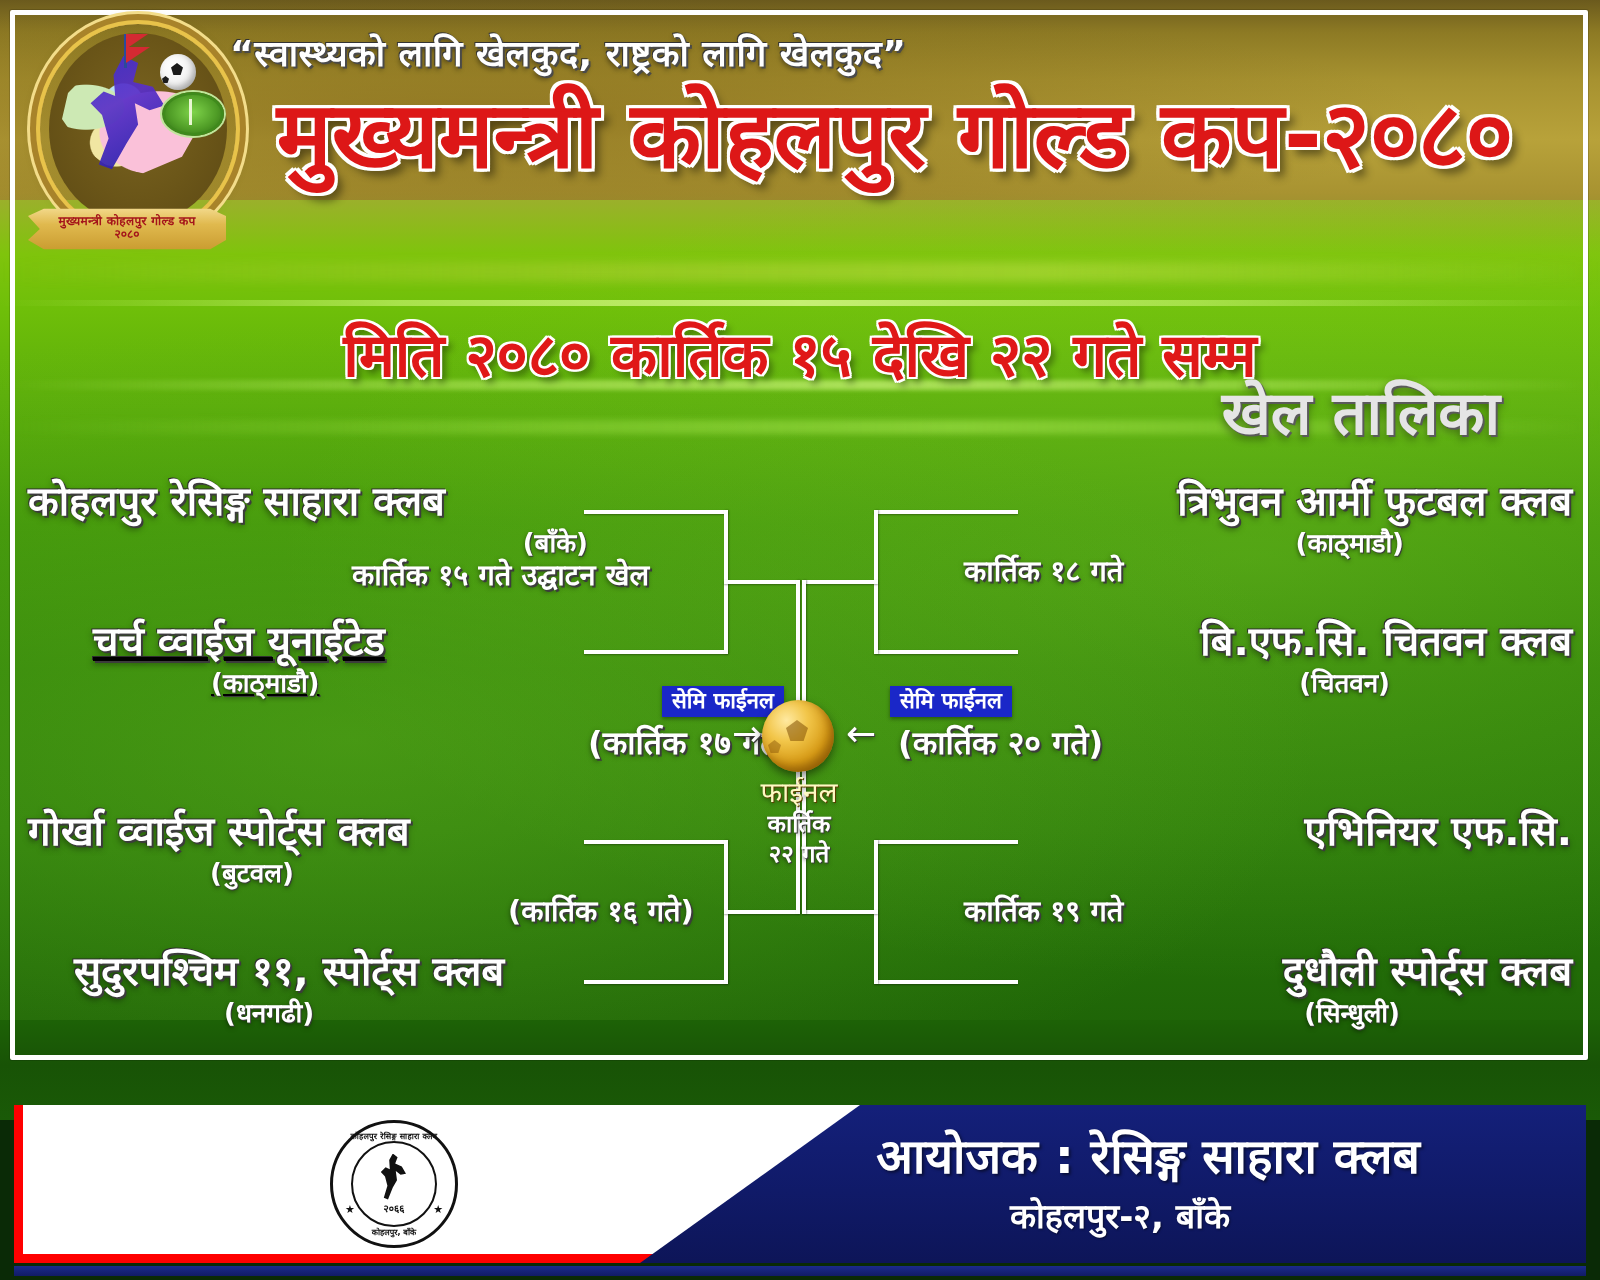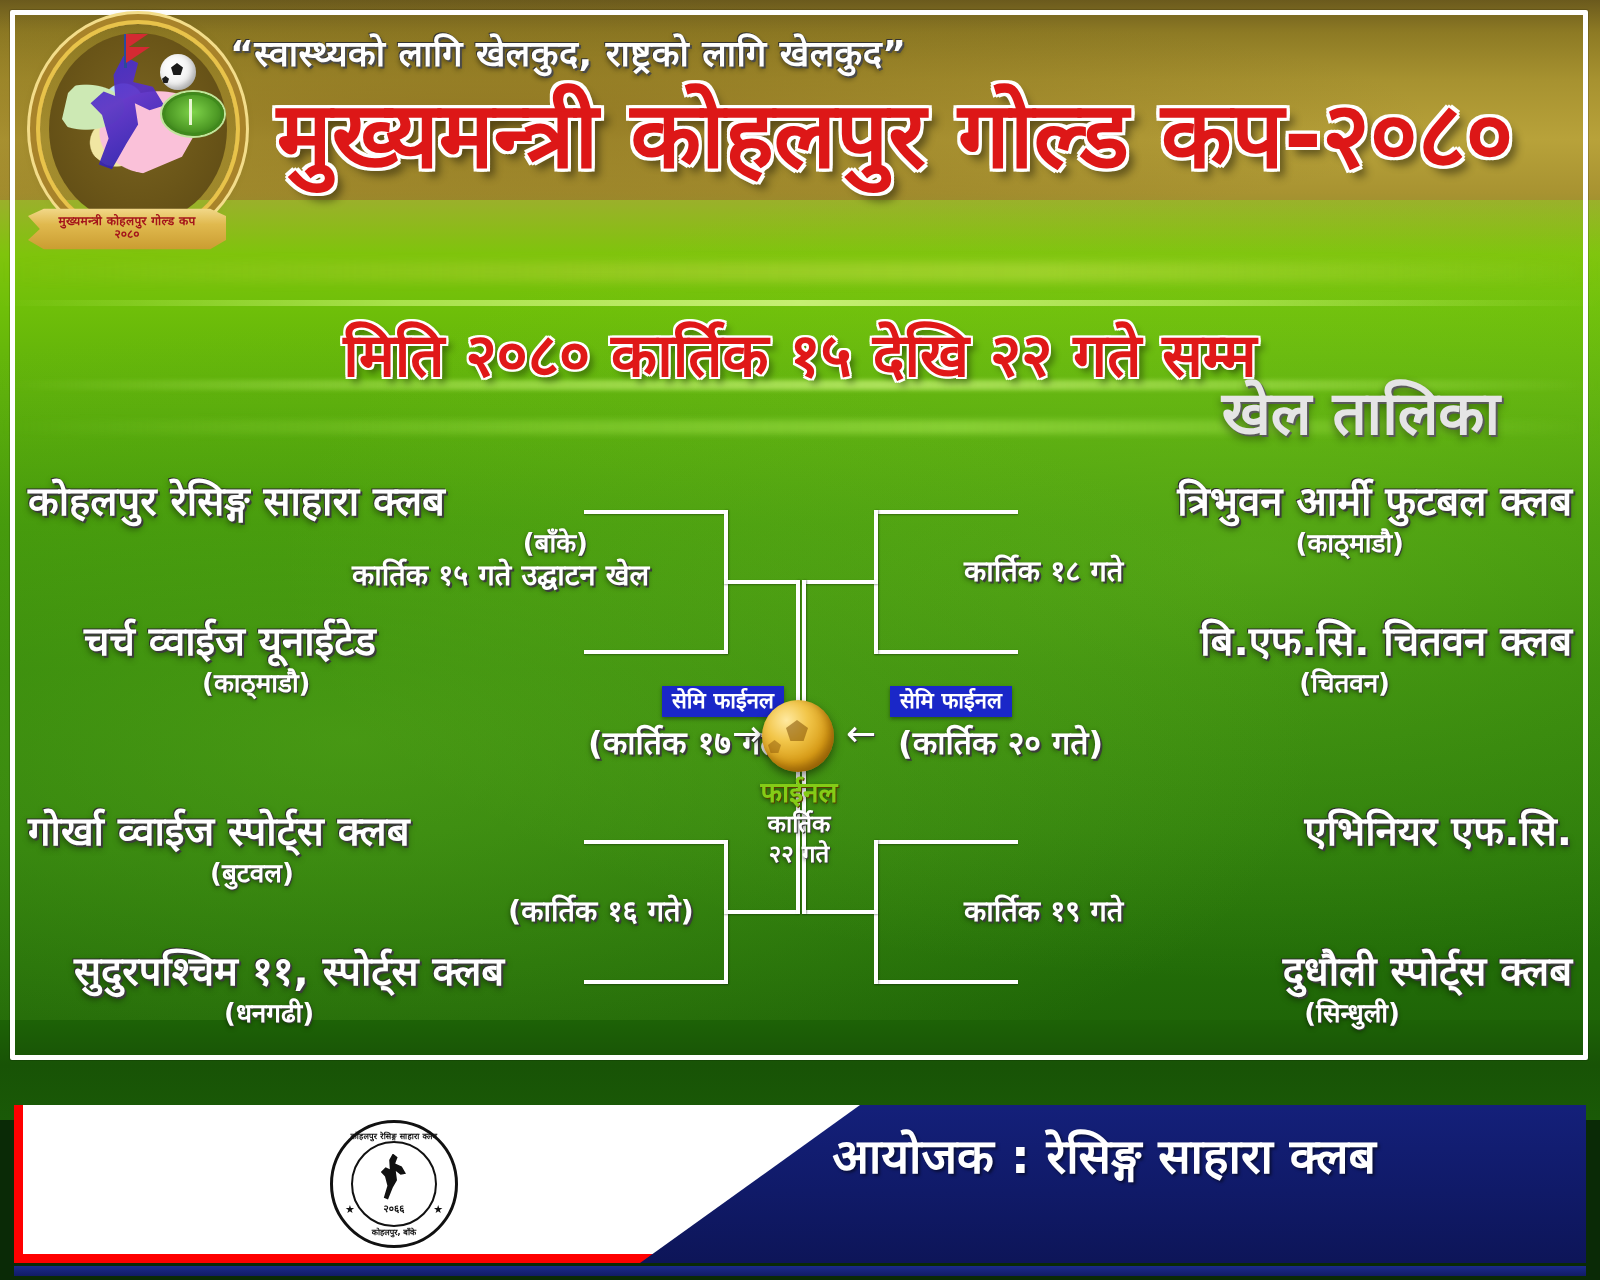--- a/index.html
+++ b/index.html
@@ -169,21 +169,21 @@
   .final-ball:before{
     content:"";position:absolute;left:24px;top:20px;width:22px;height:21px;background:rgba(130,80,5,.55);
     clip-path:polygon(50% 0%,100% 38%,80% 100%,20% 100%,0% 38%);
   }
   .final-ball:after{
     content:"";position:absolute;left:6px;top:40px;width:13px;height:13px;background:rgba(130,80,5,.45);
     clip-path:polygon(50% 0%,100% 38%,80% 100%,20% 100%,0% 38%);
   }
   .final-label{
     position:absolute;left:690px;top:772px;width:218px;text-align:center;
-    font-size:28px;font-weight:bold;color:#84cc16;white-space:nowrap;
+    font-size:28px;font-weight:normal;color:#fef9c3;white-space:nowrap;
     text-shadow:1px 1px 0 #5c3d00,0 2px 4px rgba(0,0,0,.5);
   }
   .final-d1,.final-d2{
     position:absolute;left:690px;width:218px;text-align:center;
     font-size:24px;font-weight:bold;color:#ffffff;white-space:nowrap;
     text-shadow:1px 1px 0 #3c3c3c,0 2px 4px rgba(0,0,0,.5);
   }
   .final-d1{top:806px;}
   .final-d2{top:836px;}
 
@@ -199,21 +199,21 @@
   .footer-blue{
     position:absolute;left:640px;top:5px;width:946px;height:158px;
     background:linear-gradient(180deg,#14207a 0%,#101a68 55%,#0d1558 100%);
     clip-path:polygon(220px 0,100% 0,100% 100%,0 100%);
   }
   .footer-blue-stripe{
     position:absolute;left:14px;top:166px;width:1572px;height:10px;
     background:linear-gradient(180deg,#1b2a8c 0%,#111b66 100%);
   }
   .org-line1{
-    position:absolute;left:664px;top:22px;width:880px;text-align:center;
+    position:absolute;left:708px;top:22px;width:880px;text-align:center;
     font-size:48px;font-weight:bold;color:#ffffff;white-space:nowrap;
     text-shadow:2px 2px 3px rgba(0,0,0,.5);
   }
   .org-line2{
     position:absolute;left:680px;top:92px;width:880px;text-align:center;
     font-size:34px;font-weight:bold;color:#ffffff;white-space:nowrap;
     text-shadow:1px 1px 2px rgba(0,0,0,.5);
   }
   .seal{
     position:absolute;left:330px;top:20px;width:128px;height:128px;border-radius:50%;
@@ -272,21 +272,21 @@
   <div class="date-line">मिति २०८० कार्तिक १५ देखि २२ गते सम्म</div>
   <div class="schedule-head">खेल तालिका</div>
 
   <div class="bracket">
 
     <div class="team left" style="left:28px;top:30px;width:560px;">
       <div class="tname">कोहलपुर रेसिङ्ग साहारा क्लब</div>
       <div class="tcity" style="text-align:right;padding-left:178px;">(बाँके)</div>
     </div>
 
-    <div class="team left" style="left:84px;top:170px;width:504px;">
+    <div class="team left" style="left:93px;top:170px;width:504px;text-decoration:underline;">
       <div class="tname">चर्च व्वाईज यूनाईटेड</div>
       <div class="tcity" style="text-align:left;padding-left:118px;">(काठ्माडौ)</div>
     </div>
 
     <div class="team left" style="left:28px;top:360px;width:560px;">
       <div class="tname">गोर्खा व्वाईज स्पोर्ट्स क्लब</div>
       <div class="tcity" style="text-align:left;padding-left:182px;">(बुटवल)</div>
     </div>
 
     <div class="team left" style="left:74px;top:500px;width:514px;">
@@ -366,15 +366,16 @@
       <div class="seal-inner">
         <div class="seal-fig"></div>
         <div class="seal-year">२०६६</div>
       </div>
       <div class="seal-star-l">★</div>
       <div class="seal-star-r">★</div>
       <div class="seal-bot">कोहलपुर, बाँके</div>
     </div>
 
     <div class="org-line1">आयोजक : रेसिङ्ग साहारा क्लब</div>
+    <div class="org-line2">कोहलपुर-२, बाँके</div>
   </div>
 
 </div>
 
 </body></html>

